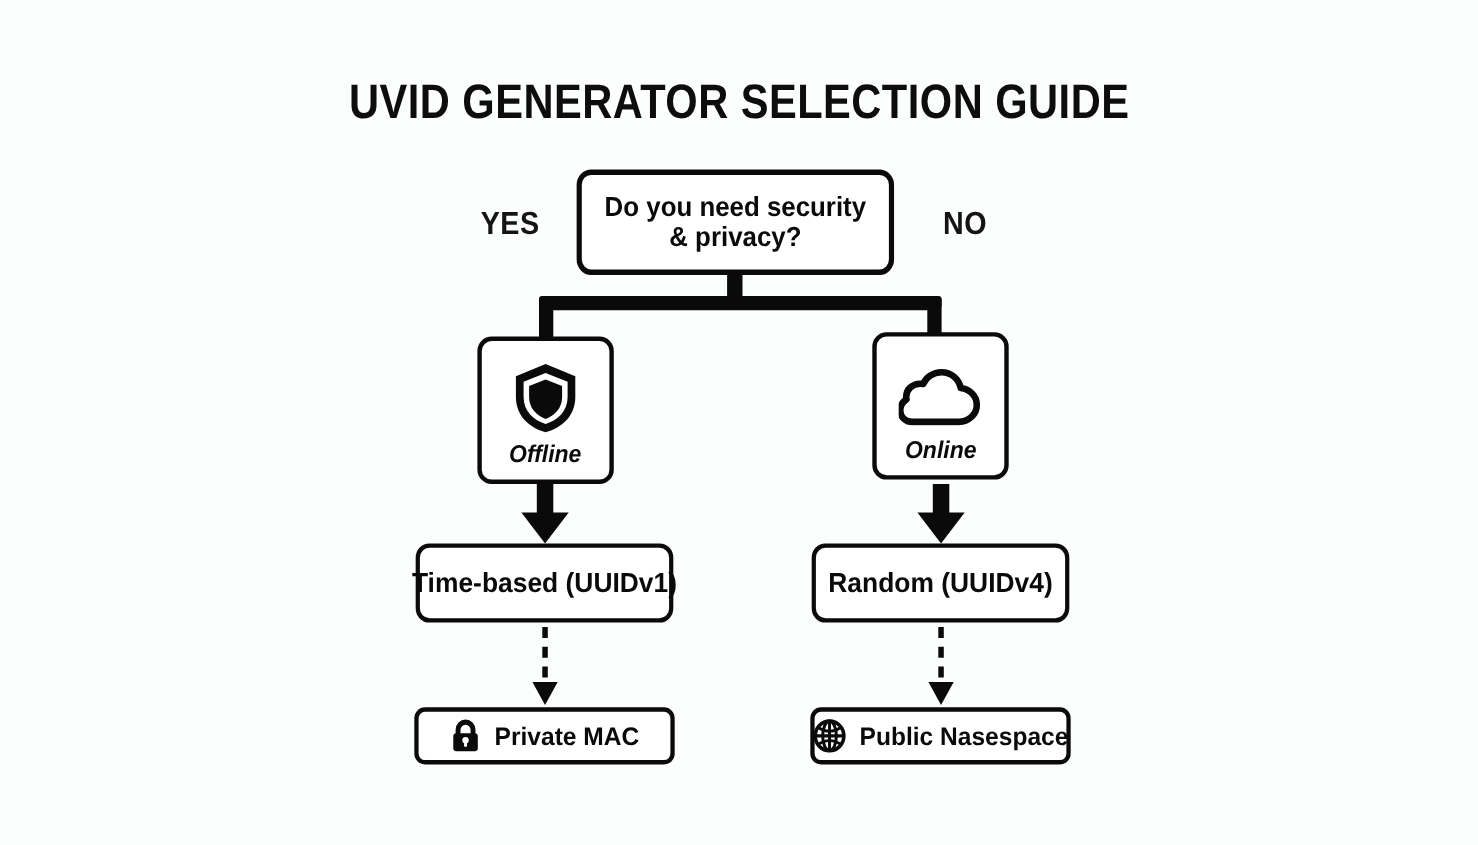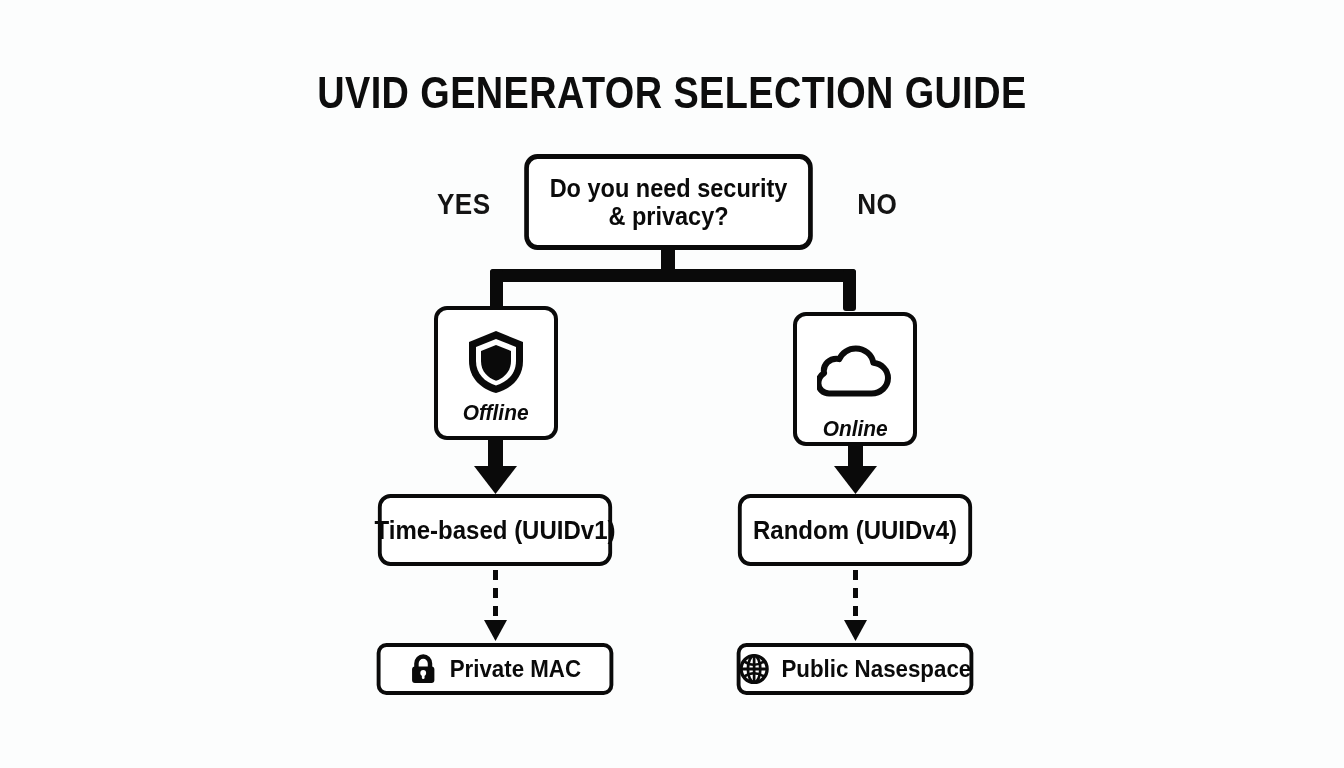--- a/index.html
+++ b/index.html
@@ -92,21 +92,21 @@
     width: 124px;
     height: 134px;
     border-width: 4px;
     border-radius: 13px;
     flex-direction: column;
     justify-content: flex-start;
     padding-top: 16px;
     font-style: italic;
   }
   #node-offline { left: 434px; top: 306px; }
-  #node-online  { left: 793px; top: 312px; justify-content: space-between; }
+  #node-online  { left: 793px; top: 302px; }
   .icon-node .icon-wrap {
     height: 72px;
     display: flex;
     align-items: center;
     justify-content: center;
   }
   .icon-node .node-label {
     font-size: 22px;
     font-weight: bold;
     margin-top: 2px;

